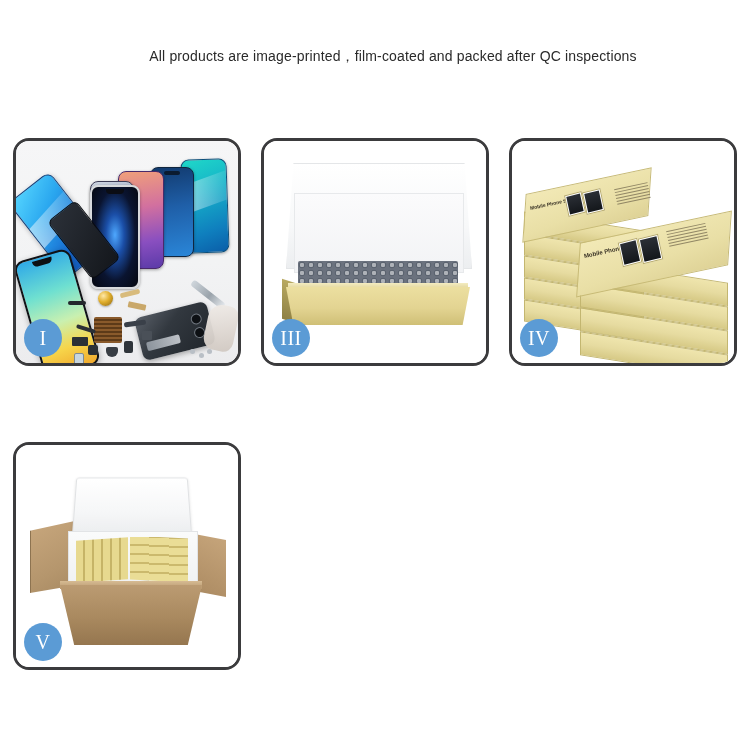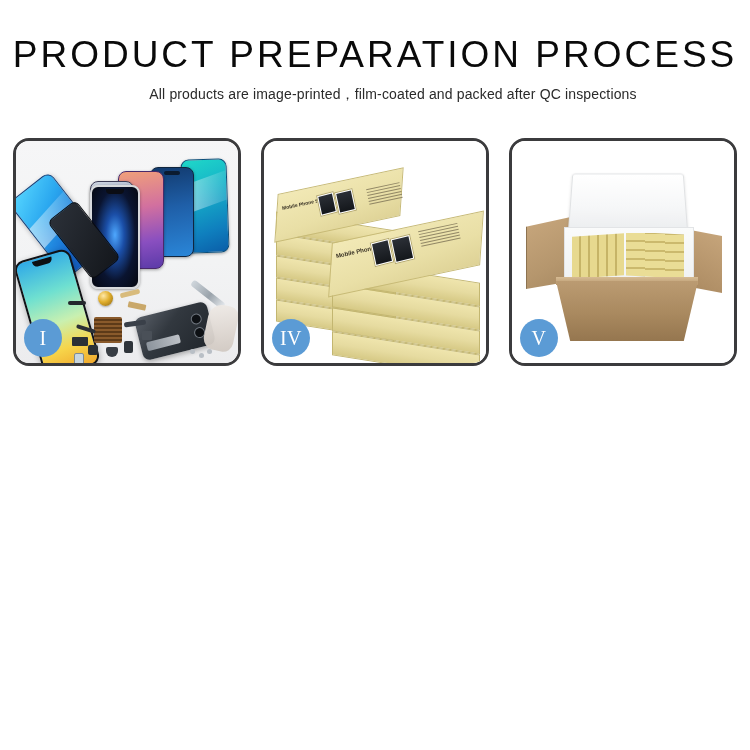--- a/index.html
+++ b/index.html
@@ -472,21 +472,20 @@
     position:absolute; background: rgba(150,120,82,.75);
     border-radius:1px;
   }
   .c-tape1 { left:48px; top:96px; width:18px; height:22px; transform: skewY(14deg); }
   .c-tape2 { left:48px; top:160px; width:18px; height:22px; transform: skewY(14deg); }
 </style>
 </head>
 <body>
 
 <div class="header">
-  <div class="page-title">PRODUCT PREPARATION PROCESS</div>
   <div class="page-subtitle">All products are image-printed，film-coated and packed after QC inspections</div>
 </div>
 
 <div class="grid">
 
   <div class="panel">
     <div class="panel-stage">
       <div class="p1-bg"></div>
 
       <div class="phone ph-far"></div>
@@ -525,20 +524,32 @@
       <div class="screws">
           <i></i>
           <i></i>
           <i></i>
         </div>
     </div>
     <div class="badge">I</div>
   </div>
 
 
+  <div class="panel">
+    <div class="panel-stage">
+      <div class="p3-bg"></div>
+      <div class="box3-lid"></div>
+      <div class="box3-foam"></div>
+      <div class="box3-inner"></div>
+      <div class="box3-left"></div>
+      <div class="box3-rim"></div>
+      <div class="box3-front"></div>
+    </div>
+    <div class="badge">III</div>
+  </div>
 
   <div class="panel">
     <div class="panel-stage">
       <div class="p4-bg"></div>
       <div class="stack">
         <div class="sbox sb-l5"></div>
         <div class="sbox sb-l4"></div>
         <div class="sbox sb-l3"></div>
         <div class="sbox sb-l2"></div>
         <div class="sbox sb-l1"></div>

